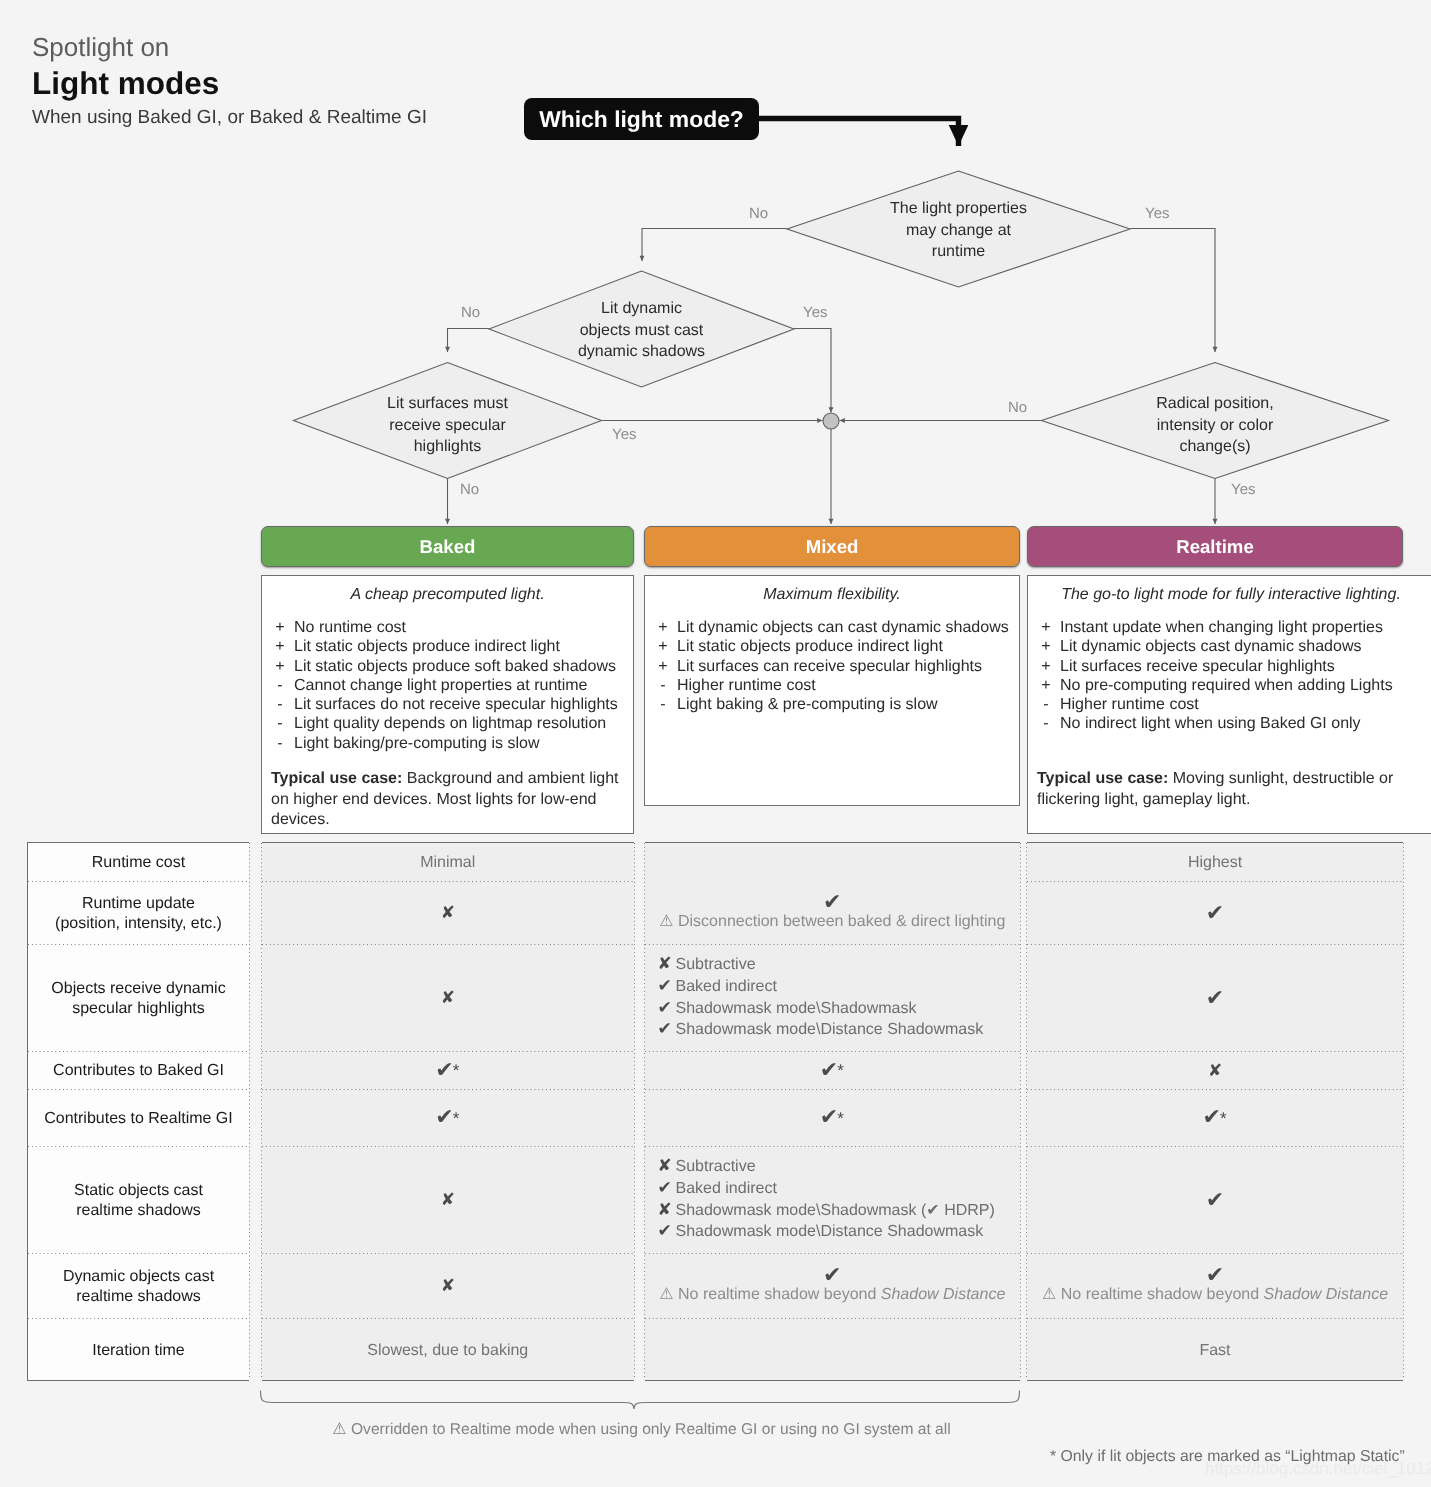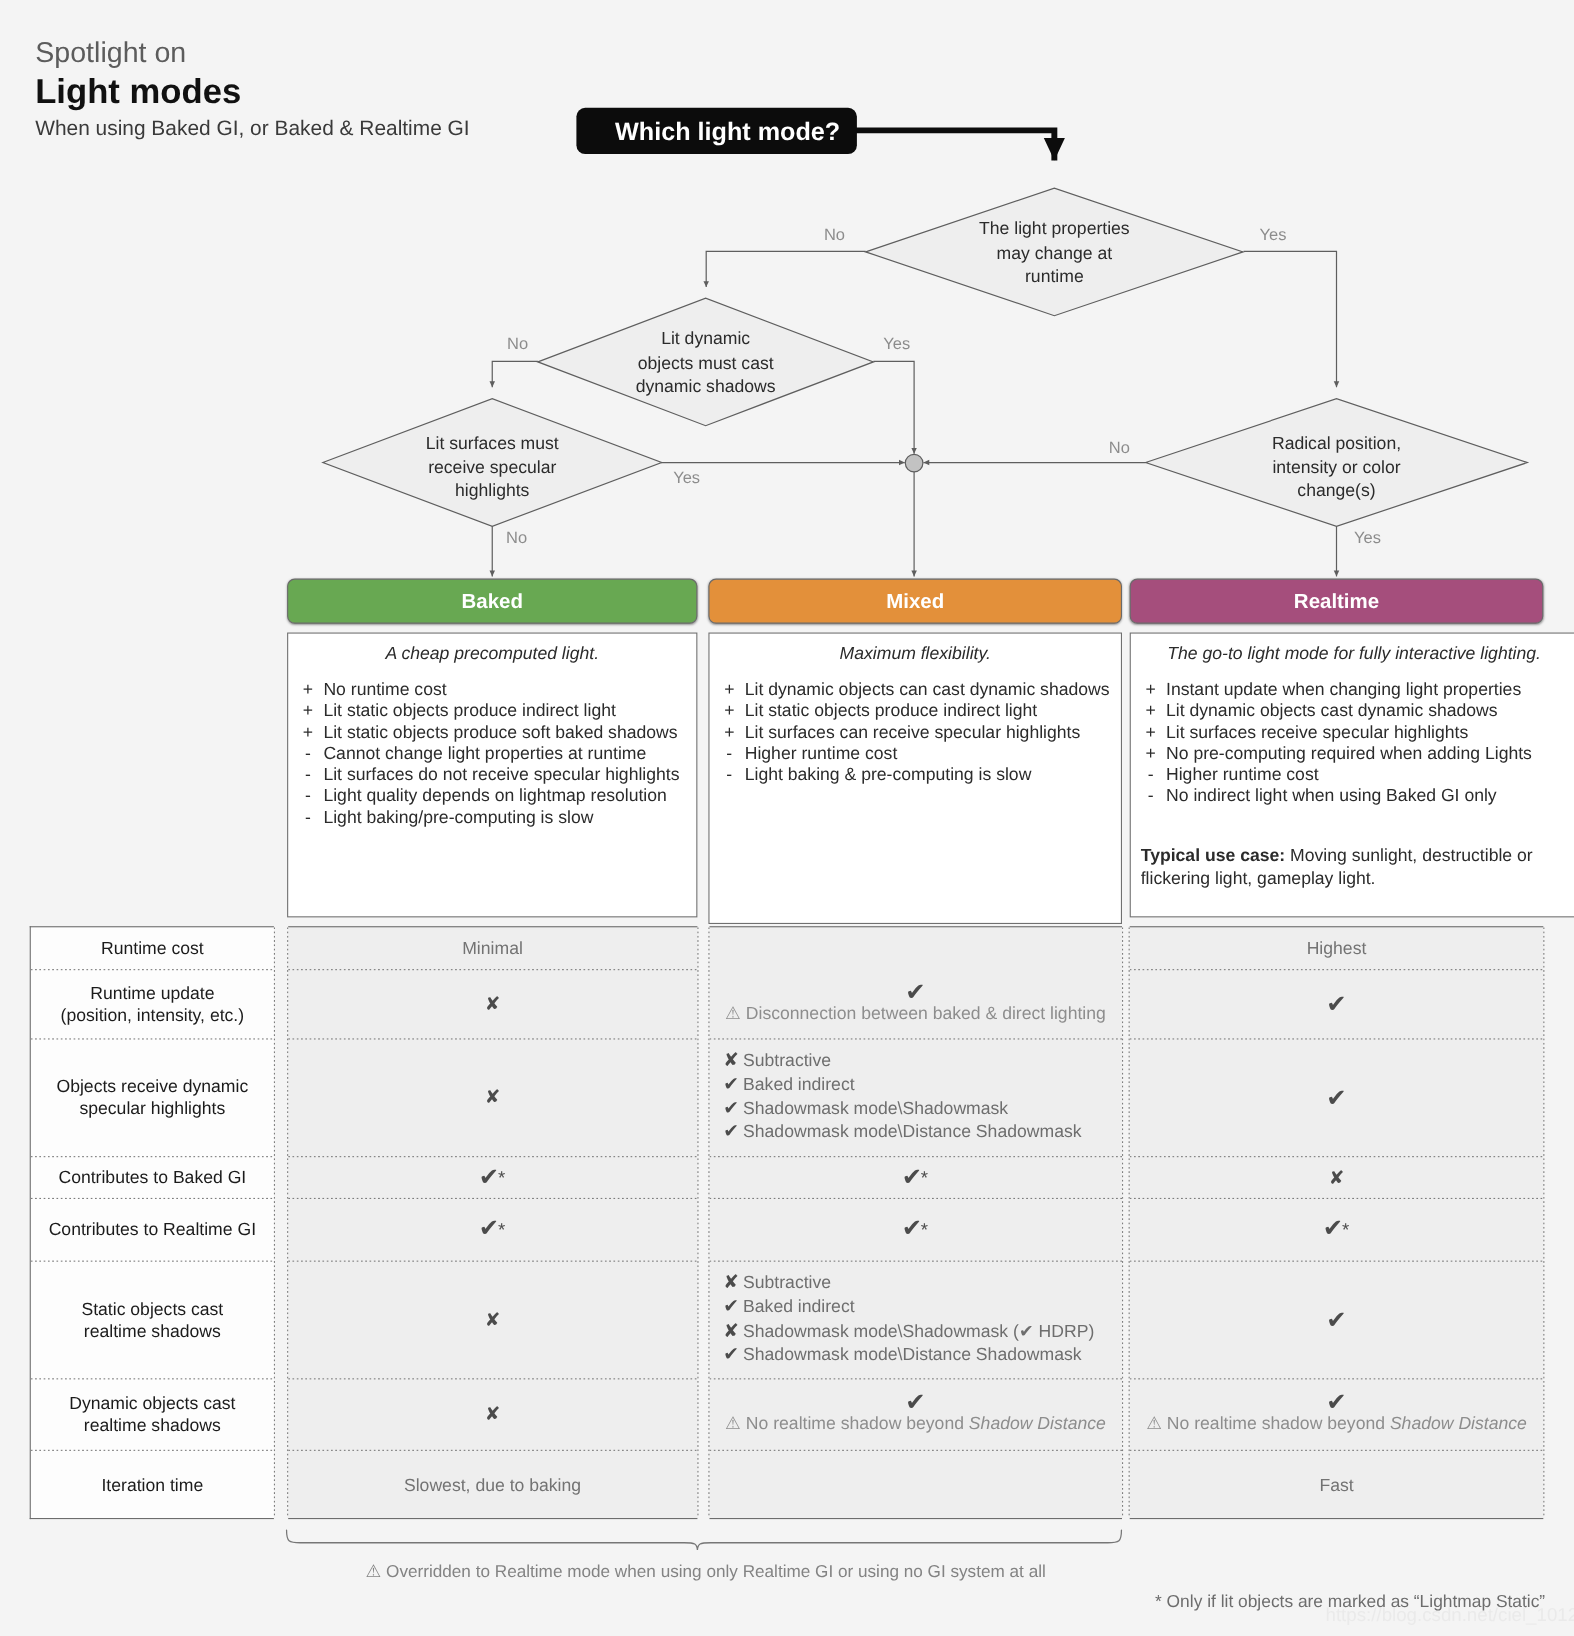--- a/index.html
+++ b/index.html
@@ -17,21 +17,21 @@
   #hdr .kicker{font-size:26px;color:#5c5c5c;line-height:30px;font-weight:400;}
   #hdr .title{font-size:31.5px;font-weight:700;color:#111;line-height:35px;margin-top:4px;}
   #hdr .sub{font-size:19px;color:#3a3a3a;line-height:21px;margin-top:6px;}
   
   #flow{position:absolute;left:0;top:0;}
   .dtext{position:absolute;text-align:center;font-size:16px;color:#2b2b2b;line-height:21.5px;}
   .elabel{position:absolute;font-size:15px;color:#8c8c8c;white-space:nowrap;}
   
   #startpill{position:absolute;left:524px;top:98px;width:235px;height:42px;background:#0c0c0c;
     border-radius:8px;display:flex;align-items:center;justify-content:center;
-    color:#fff;font-size:22.9px;font-weight:700;padding-left:20px;}
+    color:#fff;font-size:22.9px;font-weight:700;}
   
   .modehdr{position:absolute;height:41px;border-radius:7px;display:flex;align-items:center;justify-content:center;
     color:#fff;font-size:18.6px;font-weight:700;box-sizing:border-box;
     border:1px solid #6a6a6a;box-shadow:0 1px 2px rgba(0,0,0,.38);}
   .descbox{position:absolute;background:#fff;border:1px solid #707070;box-sizing:border-box;}
   .desc-tag{font-style:italic;font-size:16px;text-align:center;color:#2b2b2b;position:absolute;left:8px;right:8px;top:10px;}
   .desc-list{margin:0;padding:0;list-style:none;font-size:16px;color:#2b2b2b;position:absolute;left:4px;right:4px;top:42px;}
   .desc-list li{display:flex;line-height:19.3px;}
   .desc-list li .sg{width:28px;flex:0 0 28px;text-align:center;}
   .usecase{position:absolute;left:9px;right:4px;top:193px;font-size:16px;color:#2b2b2b;line-height:20.5px;}
@@ -168,25 +168,26 @@
         </li>
         <li>
           <span class="sg">-</span>
           <span>Light quality depends on lightmap resolution</span>
         </li>
         <li>
           <span class="sg">-</span>
           <span>Light baking/pre-computing is slow</span>
         </li>
       </ul>
+      <div class="usecase"><b>Typical use case:</b> <span>Background and ambient light on higher end devices. Most lights for low-end devices.</span></div>
     </div>
     <div class="modehdr" style="left:644px;top:526px;width:376px;background:#e3903a;">
       <span>Mixed</span>
     </div>
-    <div class="descbox" style="left:644px;top:575px;width:376px;height:265px;">
+    <div class="descbox" style="left:644px;top:575px;width:376px;height:231px;">
       <div class="desc-tag">Maximum flexibility.</div>
       <ul class="desc-list">
         <li>
           <span class="sg">+</span>
           <span>Lit dynamic objects can cast dynamic shadows</span>
         </li>
         <li>
           <span class="sg">+</span>
           <span>Lit static objects produce indirect light</span>
         </li>

